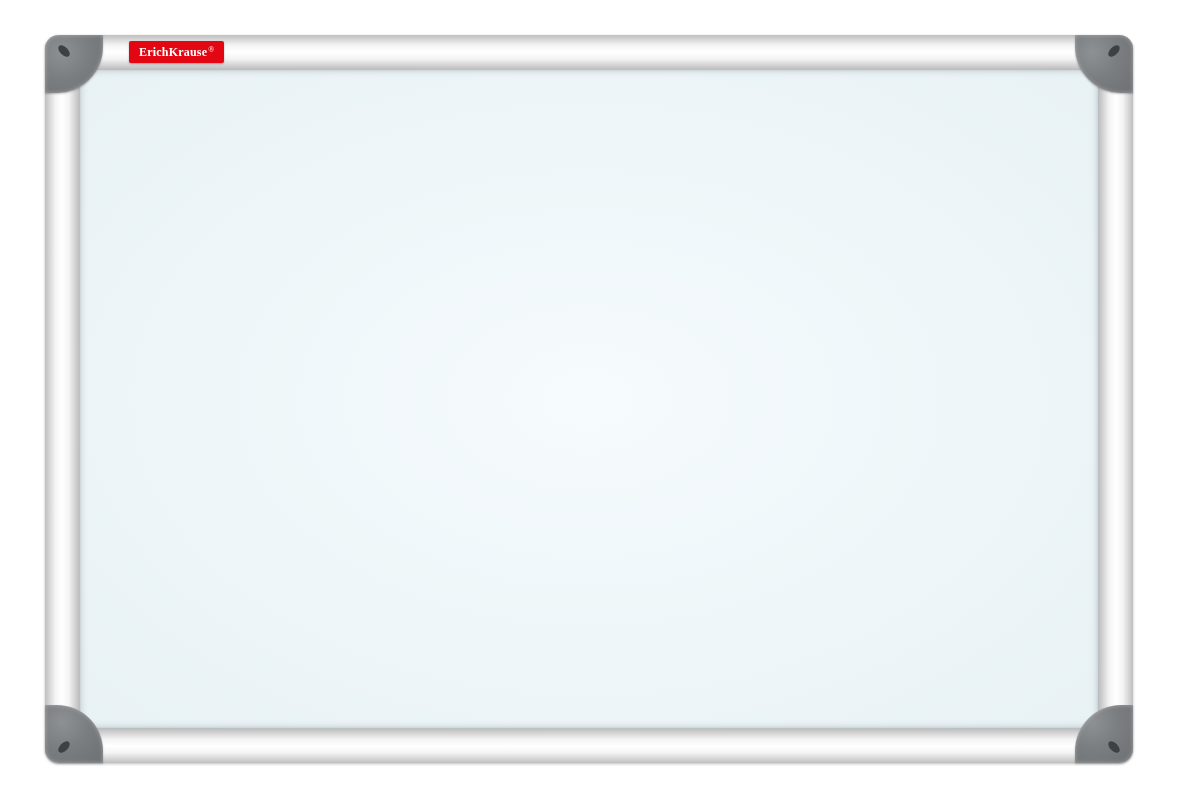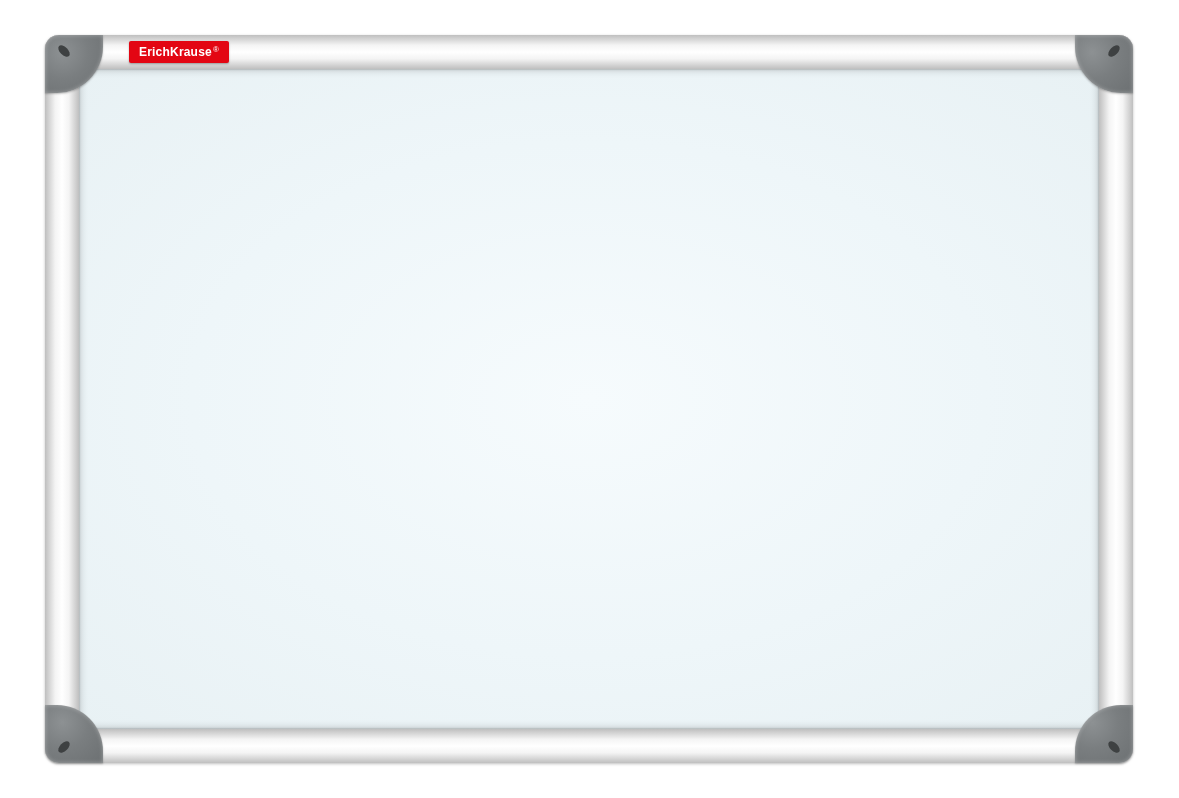--- a/index.html
+++ b/index.html
@@ -109,19 +109,19 @@
     <div class="frame-v left"></div>
     <div class="frame-v right"></div>
 
     <div class="surface"></div>
 
     <div class="corner tl"></div>
     <div class="corner tr"></div>
     <div class="corner bl"></div>
     <div class="corner br"></div>
 
-    <div class="brand-badge" style="background:#e30613;">
+    <div class="brand-badge" style="background:#e30613;font-family:Liberation Serif, serif;">
       <span class="brand-text">ErichKrause</span>
       <span class="brand-r">®</span>
     </div>
 
   </div>
 </div>
 
 </body></html>

